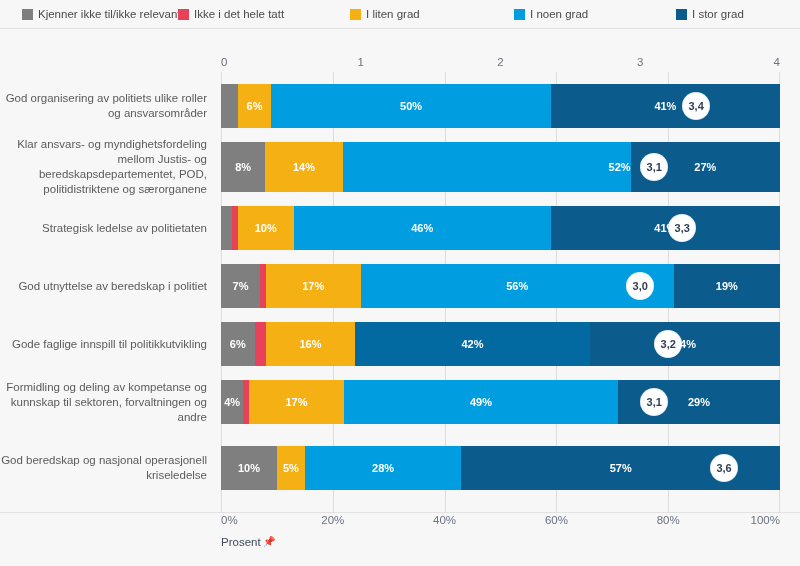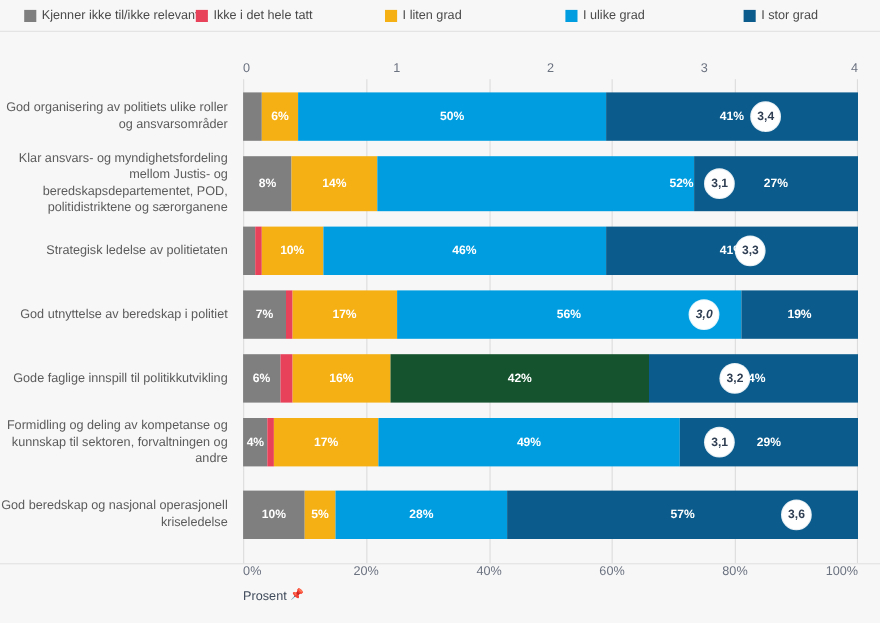--- a/index.html
+++ b/index.html
@@ -214,21 +214,21 @@
       <div class="legend-item" style="left: 178px;">
         <span class="legend-swatch" style="background: rgb(232, 66, 90);"></span>
         <span class="legend-label">Ikke i det hele tatt</span>
       </div>
       <div class="legend-item" style="left: 350px;">
         <span class="legend-swatch" style="background: rgb(245, 176, 20);"></span>
         <span class="legend-label">I liten grad</span>
       </div>
       <div class="legend-item" style="left: 514px;">
         <span class="legend-swatch" style="background: rgb(0, 158, 224);"></span>
-        <span class="legend-label">I ulike grad</span>
+        <span class="legend-label">I noen grad</span>
       </div>
       <div class="legend-item" style="left: 676px;">
         <span class="legend-swatch" style="background: rgb(11, 92, 140);"></span>
         <span class="legend-label">I stor grad</span>
       </div>
     </div>
 
   <div id="top-axis-ticks">
       <span class="top-tick-label" style="left: 0px; transform: translateX(0px);">0</span>
       <span class="top-tick-label" style="left: 139.75px;">1</span>
@@ -307,34 +307,34 @@
             <div class="seg" style="background: rgb(232, 66, 90); width: 5.59px;"></div>
             <div class="seg" style="background: rgb(245, 176, 20); width: 95.03px;">
               <span class="seg-label">17%</span>
             </div>
             <div class="seg" style="background: rgb(0, 158, 224); width: 313.04px;">
               <span class="seg-label">56%</span>
             </div>
             <div class="seg" style="background: rgb(11, 92, 140); width: 106.21px;">
               <span class="seg-label">19%</span>
             </div>
-            <div class="mean-bubble" style="left: 419.25px; font-style: italic;">3,0</div>
+            <div class="mean-bubble" style="left: 419.25px;">3,0</div>
           </div>
         </div>
         <div class="row" style="top: 250px; height: 44px;">
           <div class="row-label">Gode faglige innspill til politikkutvikling</div>
           <div class="bar" style="height: 44px;">
             <div class="seg" style="background: rgb(127, 127, 127); width: 33.54px;">
               <span class="seg-label">6%</span>
             </div>
             <div class="seg" style="background: rgb(232, 66, 90); width: 11.18px;"></div>
             <div class="seg" style="background: rgb(245, 176, 20); width: 89.44px;">
               <span class="seg-label">16%</span>
             </div>
-            <div class="seg" style="background: #14532d; width: 234.78px;">
+            <div class="seg" style="background: #0369a1; width: 234.78px;">
               <span class="seg-label">42%</span>
             </div>
             <div class="seg" style="background: rgb(11, 92, 140); width: 190.06px;">
               <span class="seg-label">34%</span>
             </div>
             <div class="mean-bubble" style="left: 447.2px;">3,2</div>
           </div>
         </div>
         <div class="row" style="top: 308px; height: 44px;">
           <div class="row-label">Formidling og deling av kompetanse og kunnskap til sektoren, forvaltningen og andre</div>

